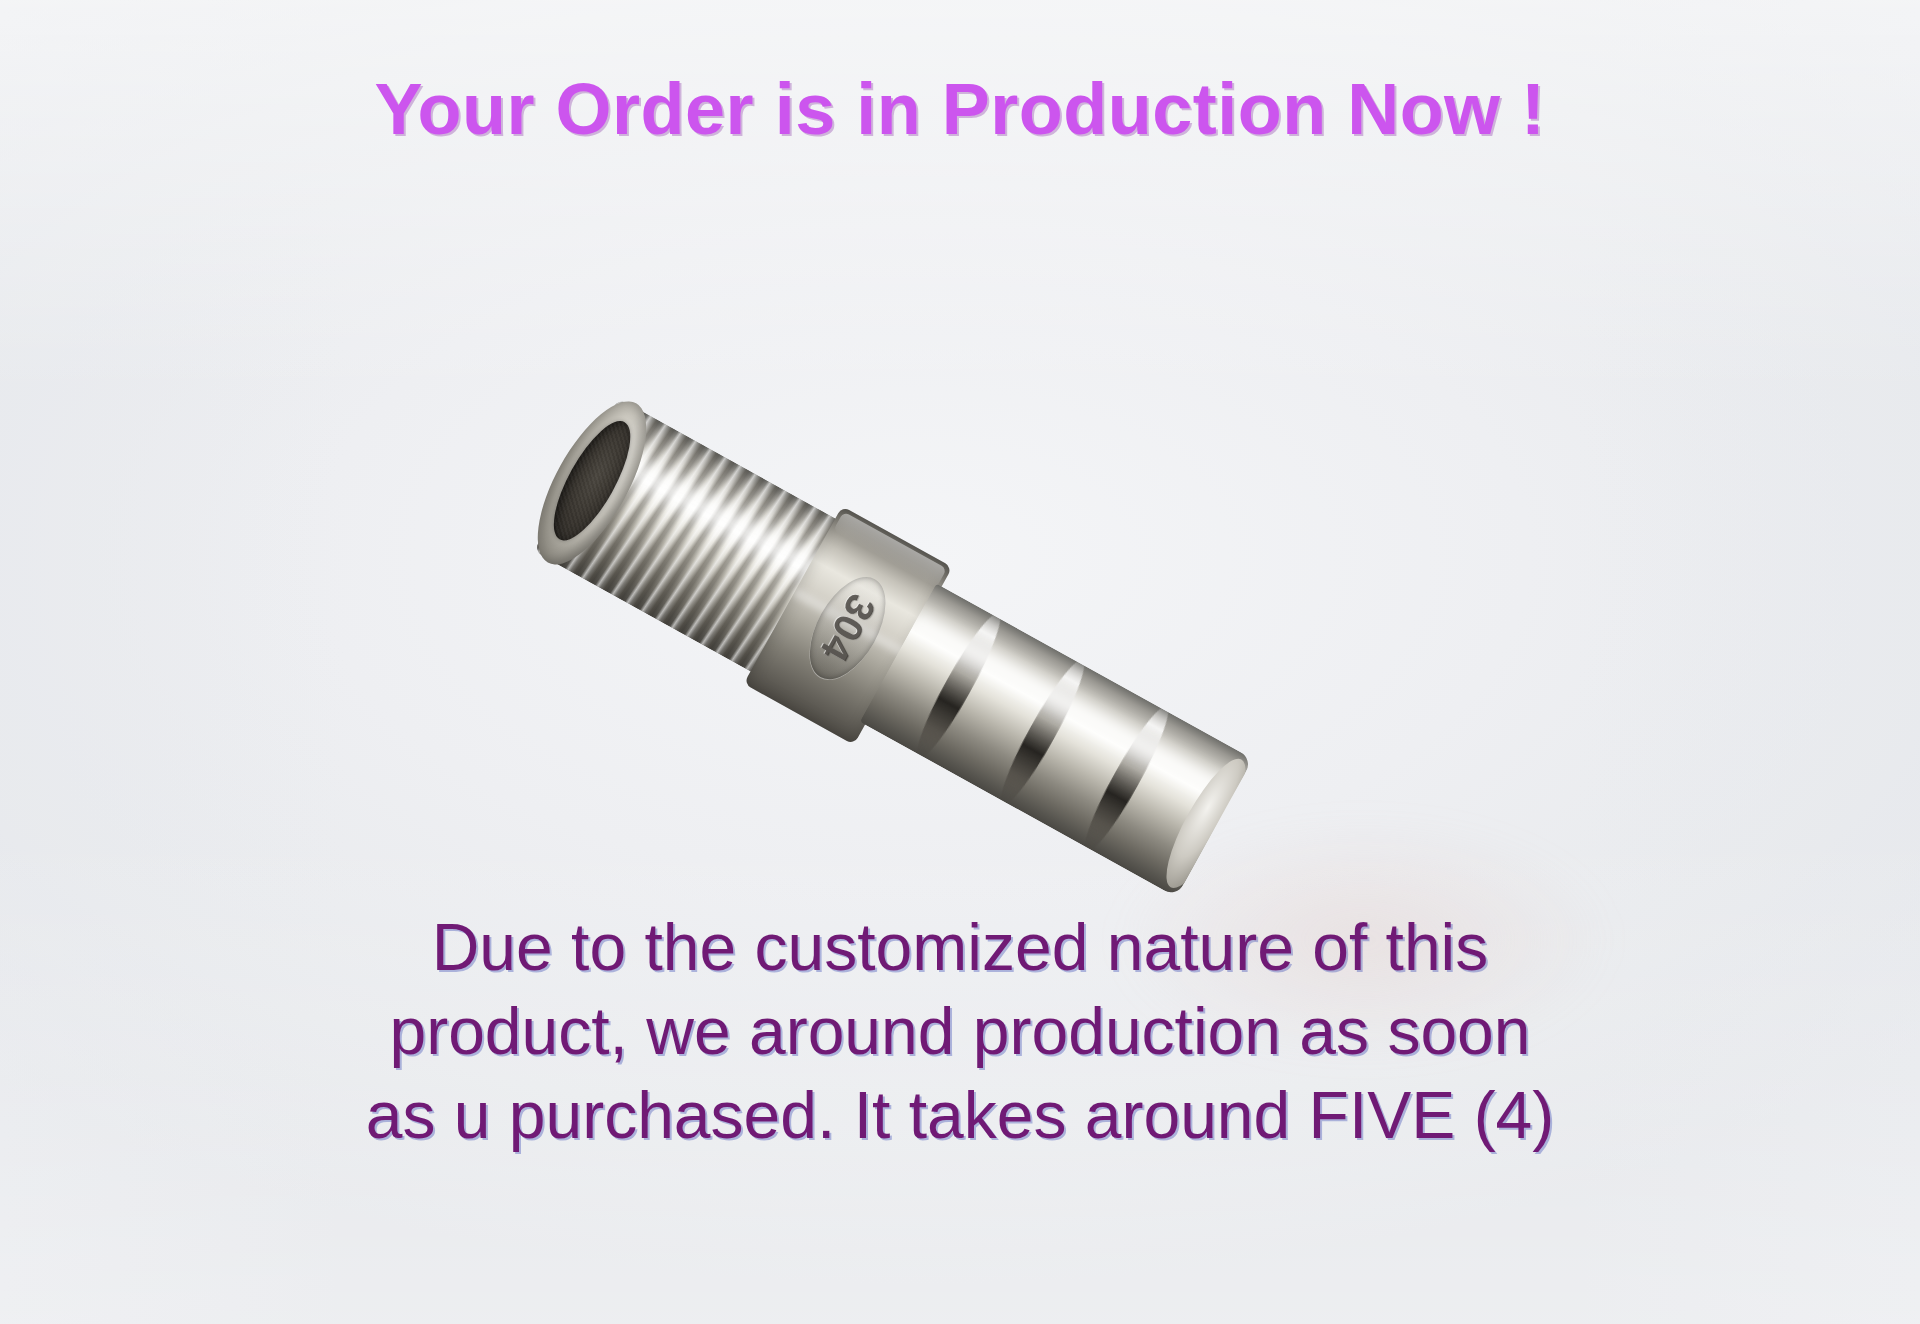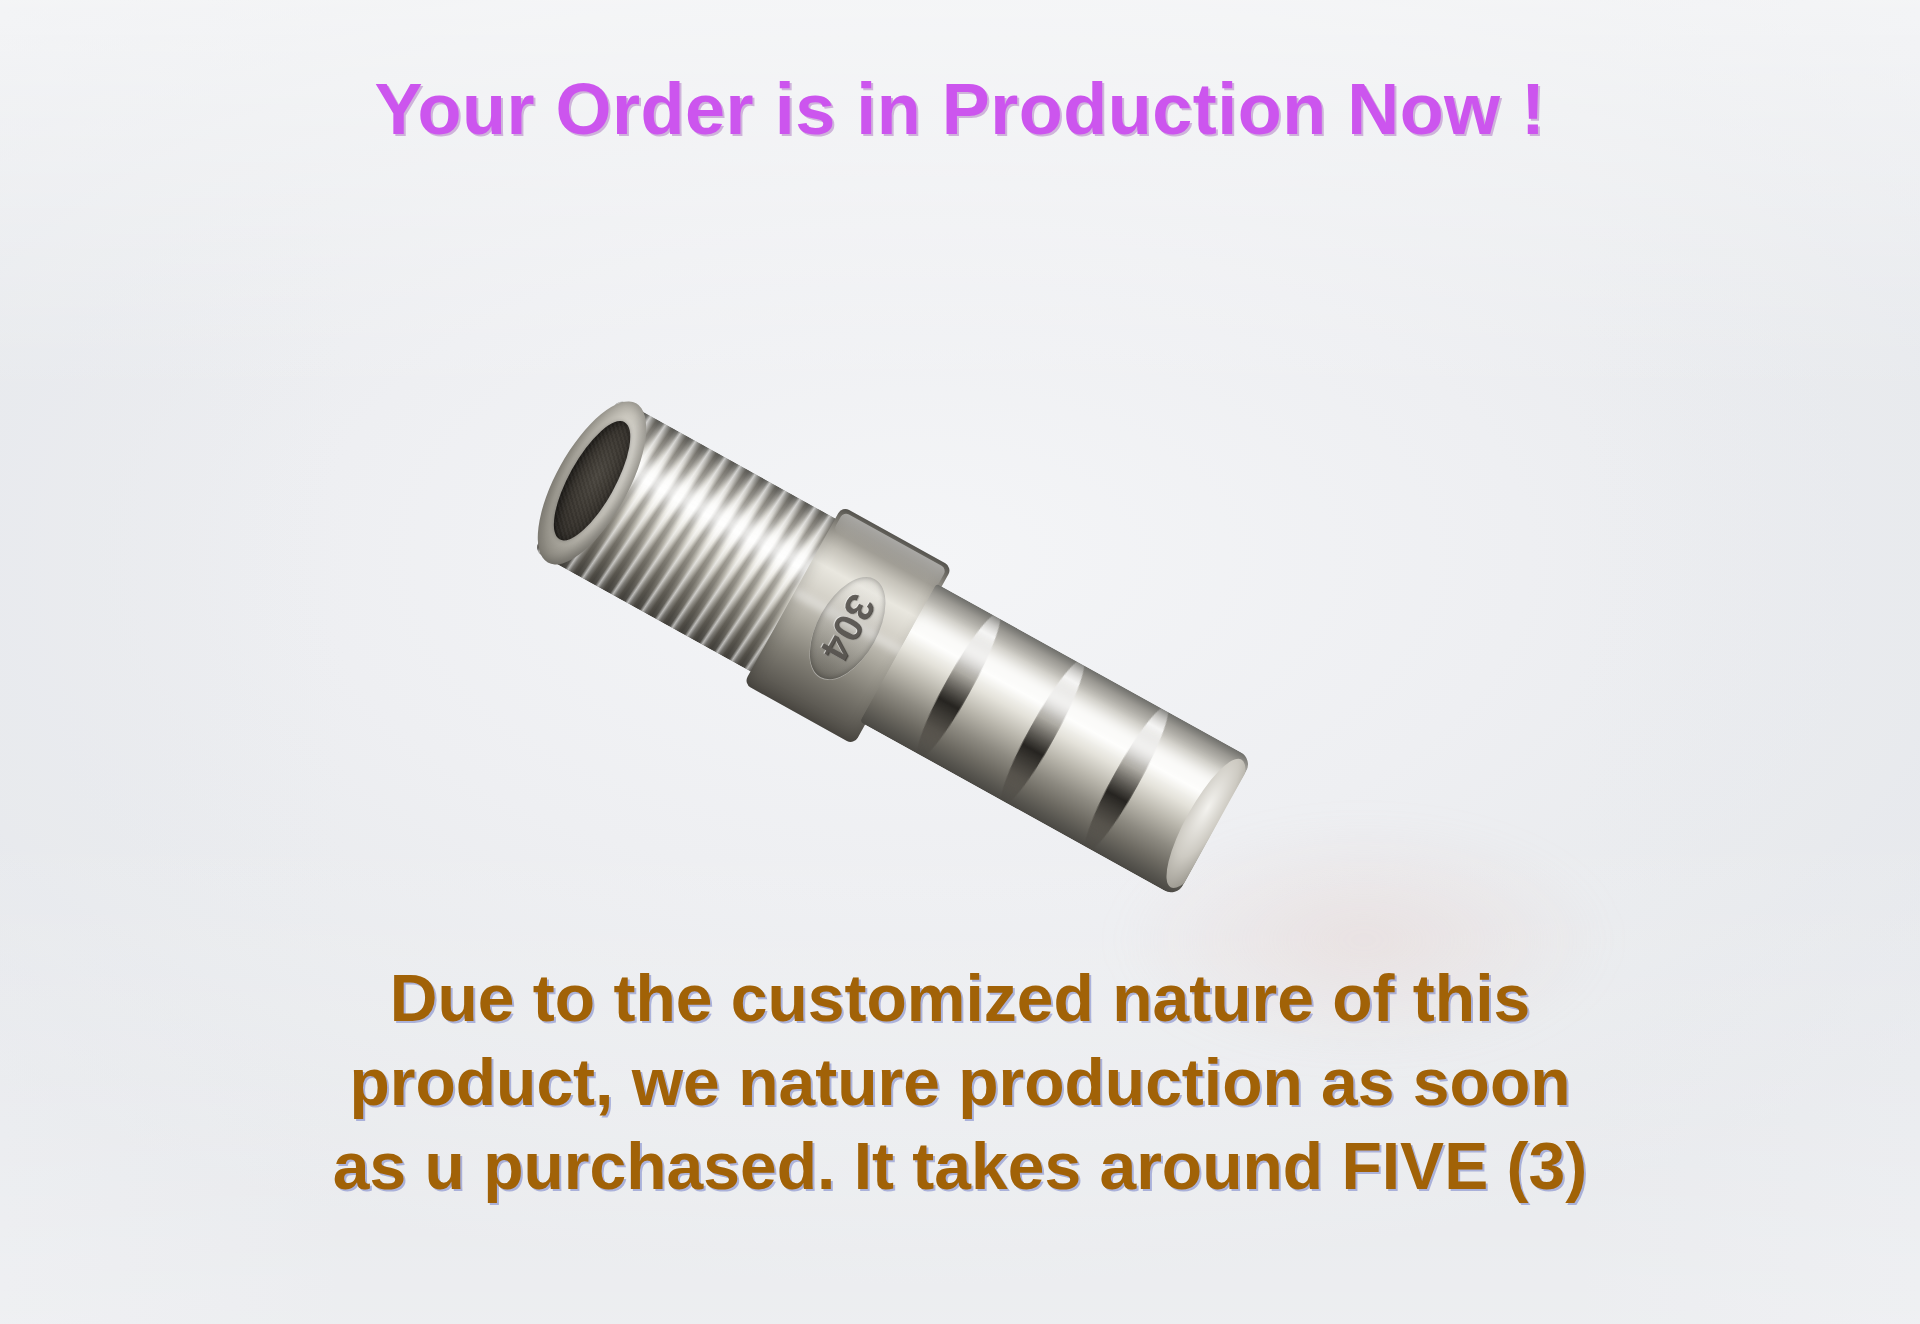--- a/index.html
+++ b/index.html
@@ -58,26 +58,26 @@
     color: #cc55ee;
     text-shadow: 2px 2px 0 rgba(140,60,170,0.35);
     white-space: nowrap;
   }
 
   
   .bodycopy {
     position: absolute;
     left: 110px;
     right: 110px;
-    top: 956px;
+    top: 905px;
     text-align: center;
     font-size: 66px;
     line-height: 84px;
-    font-weight: bold;
-    color: #a16207;
+    font-weight: normal;
+    color: #701a75;
     text-shadow: 2px 2px 0 rgba(20,40,170,0.30);
   }
   .bodycopy .line { display: block; white-space: nowrap; }
 
   
   .product {
     position: absolute;
     left: 560px;
     top: 300px;
     width: 740px;
@@ -355,17 +355,17 @@
         <div class="ring r3"></div>
         <div class="highlight"></div>
         <div class="tipcap"></div>
       </div>
 
     </div>
   </div>
 
   <div class="bodycopy">
     <span class="line">Due to the customized nature of this</span>
-    <span class="line">product, we nature production as soon</span>
-    <span class="line">as u purchased. It takes around FIVE (3)</span>
+    <span class="line">product, we around production as soon</span>
+    <span class="line">as u purchased. It takes around FIVE (4)</span>
   </div>
 
 </div>
 
 </body></html>

